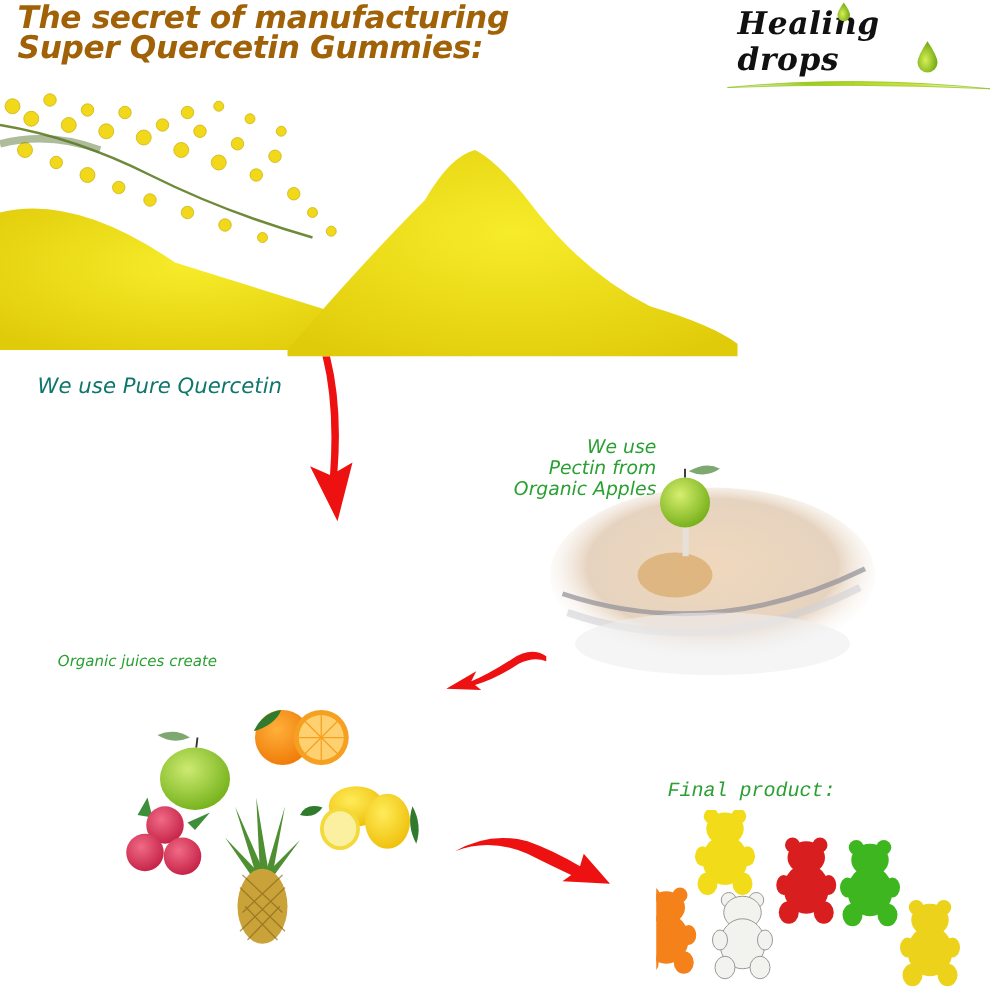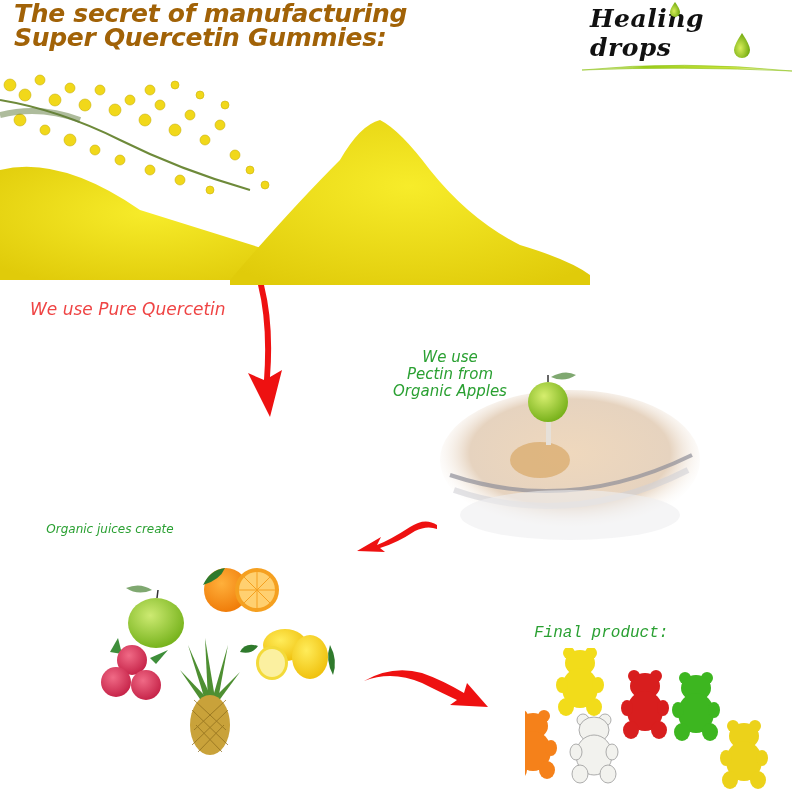--- a/index.html
+++ b/index.html
@@ -3,22 +3,22 @@
   <meta charset="utf-8">
   <style>
     html, body { margin: 0; padding: 0; background: #ffffff; }
     body { width: 800px; height: 793px; position: relative; overflow: hidden; font-family: "DejaVu Sans", sans-serif; }
     .abs { position: absolute; }
     .title { left: 14px; top: 2px; color: #a16207; font-weight: bold; font-style: italic; font-size: 25px; line-height: 24px; letter-spacing: -0.3px; }
     .title span { display: block; }
     .logo { left: 572px; top: 0px; width: 222px; height: 78px; }
     .logo-text { position: absolute; left: 18px; top: 4px; font-family: "DejaVu Serif", serif; font-style: italic; font-weight: bold; font-size: 25px; color: #111; letter-spacing: 0.5px; }
     .green-text { color: #2aa032; font-style: italic; font-size: 17px; line-height: 19px; }
-    .caption1 { left: 30px; top: 300px; color: #ef4444; }
-    .caption2 { left: 375px; top: 349px; text-align: center; width: 150px; font-size: 15px; line-height: 17px; }
+    .caption1 { left: 30px; top: 300px; color: #0f766e; }
+    .caption2 { left: 375px; top: 349px; text-align: right; width: 150px; font-size: 15px; line-height: 17px; }
     .caption3 { left: 10px; top: 519px; text-align: center; width: 200px; font-size: 12px; line-height: 20px; }
     .caption4 { left: 534px; top: 624px; font-size: 16px; font-family: Liberation Mono, monospace; }
     svg { display: block; }
   </style>
 </head>
 <body>
 
 <div class="abs title">
   <span>The secret of manufacturing</span>
   <span>Super Quercetin Gummies:</span>

